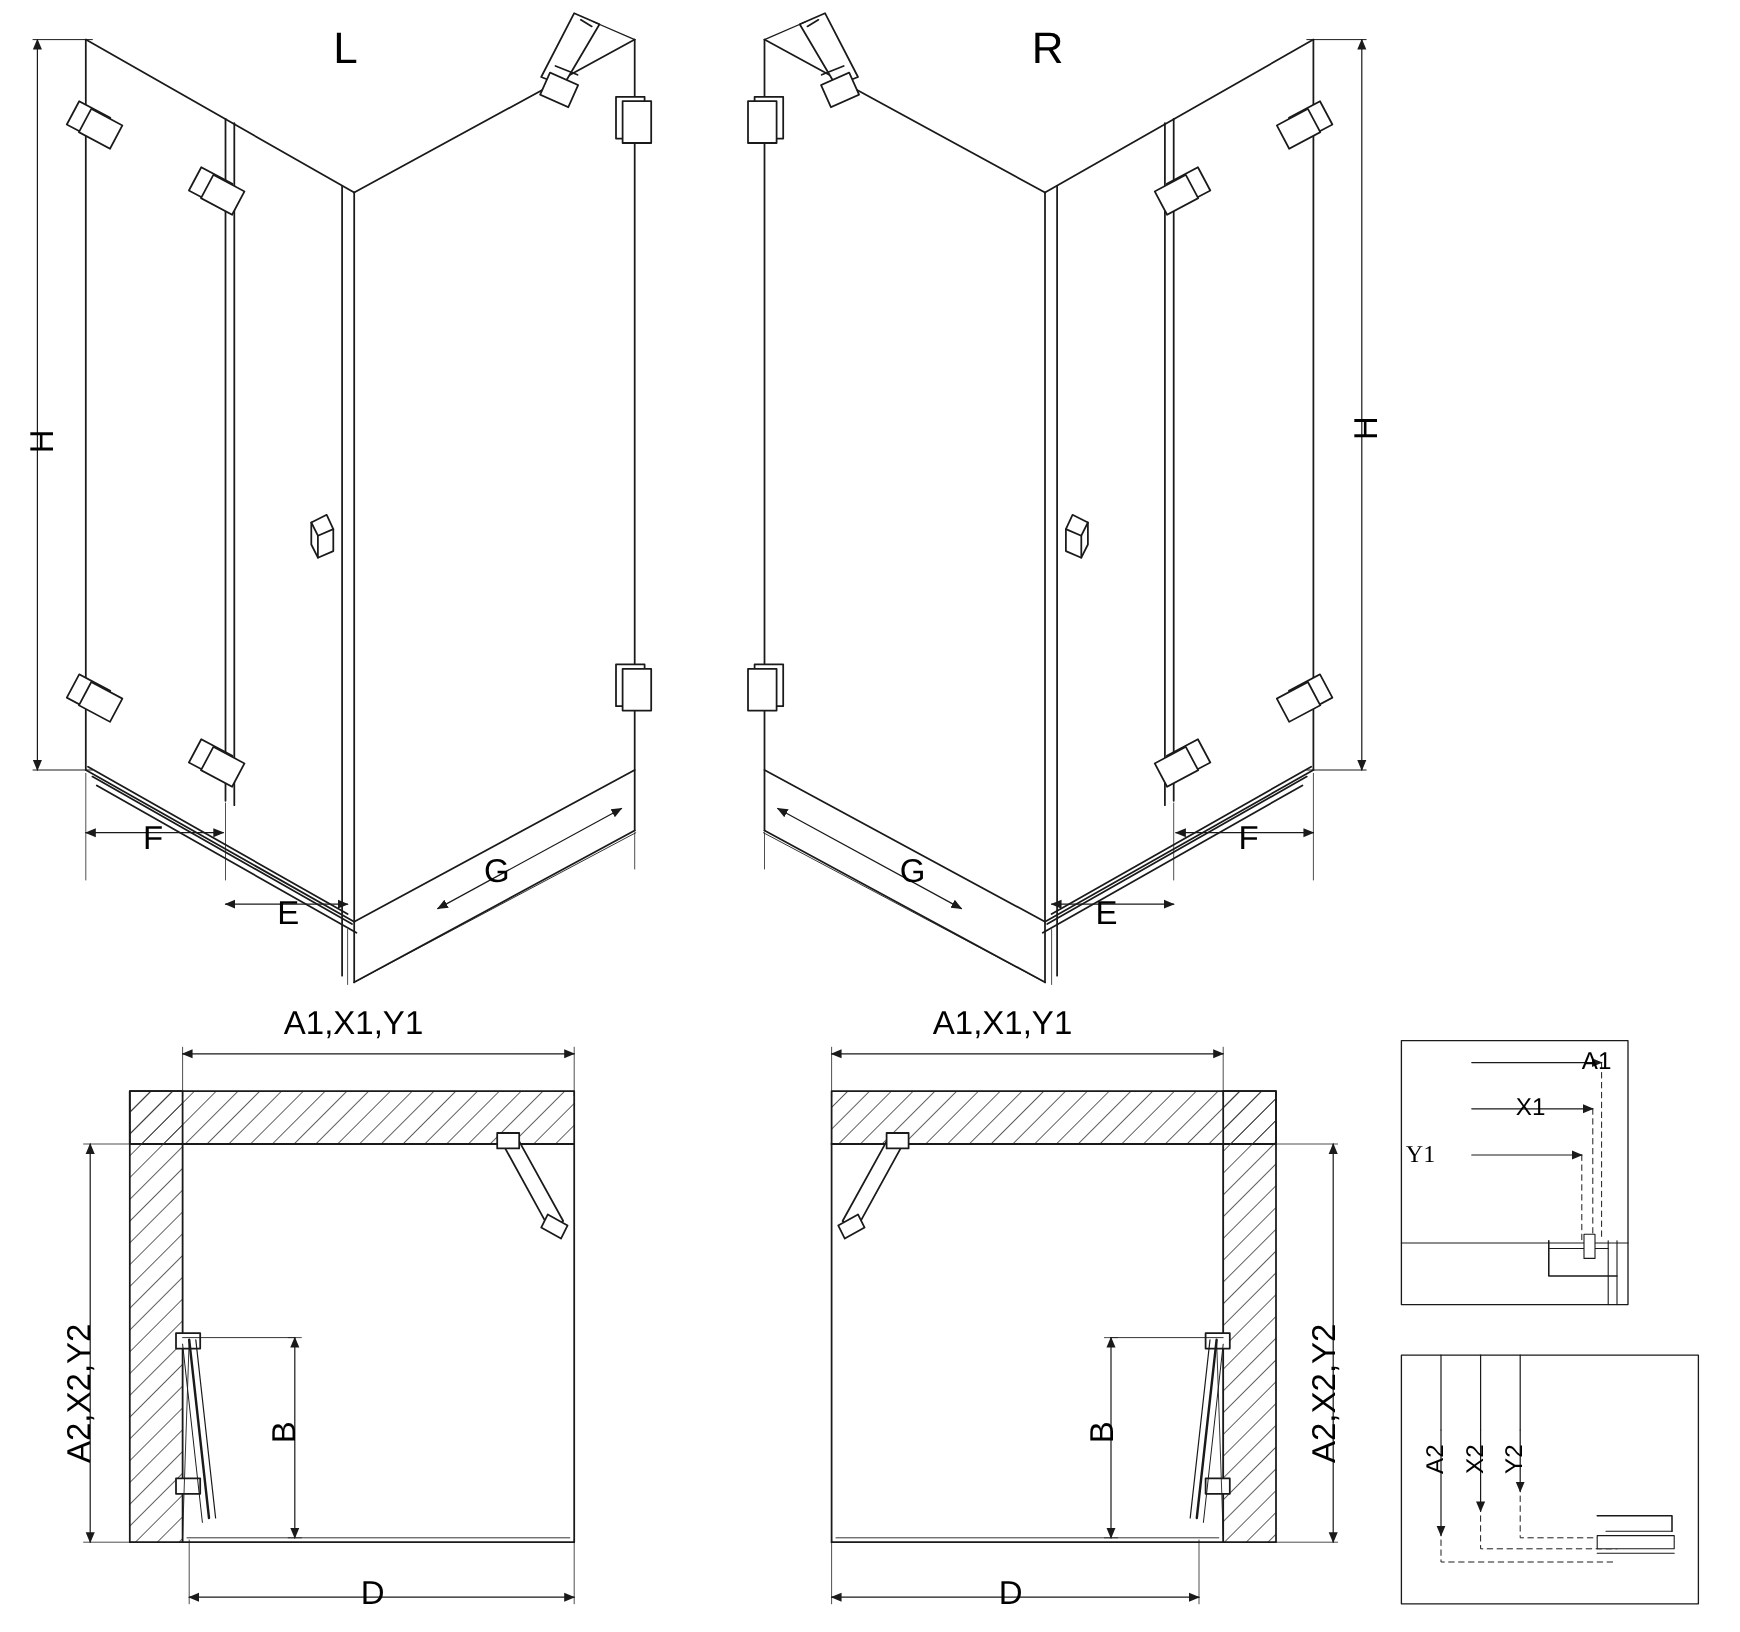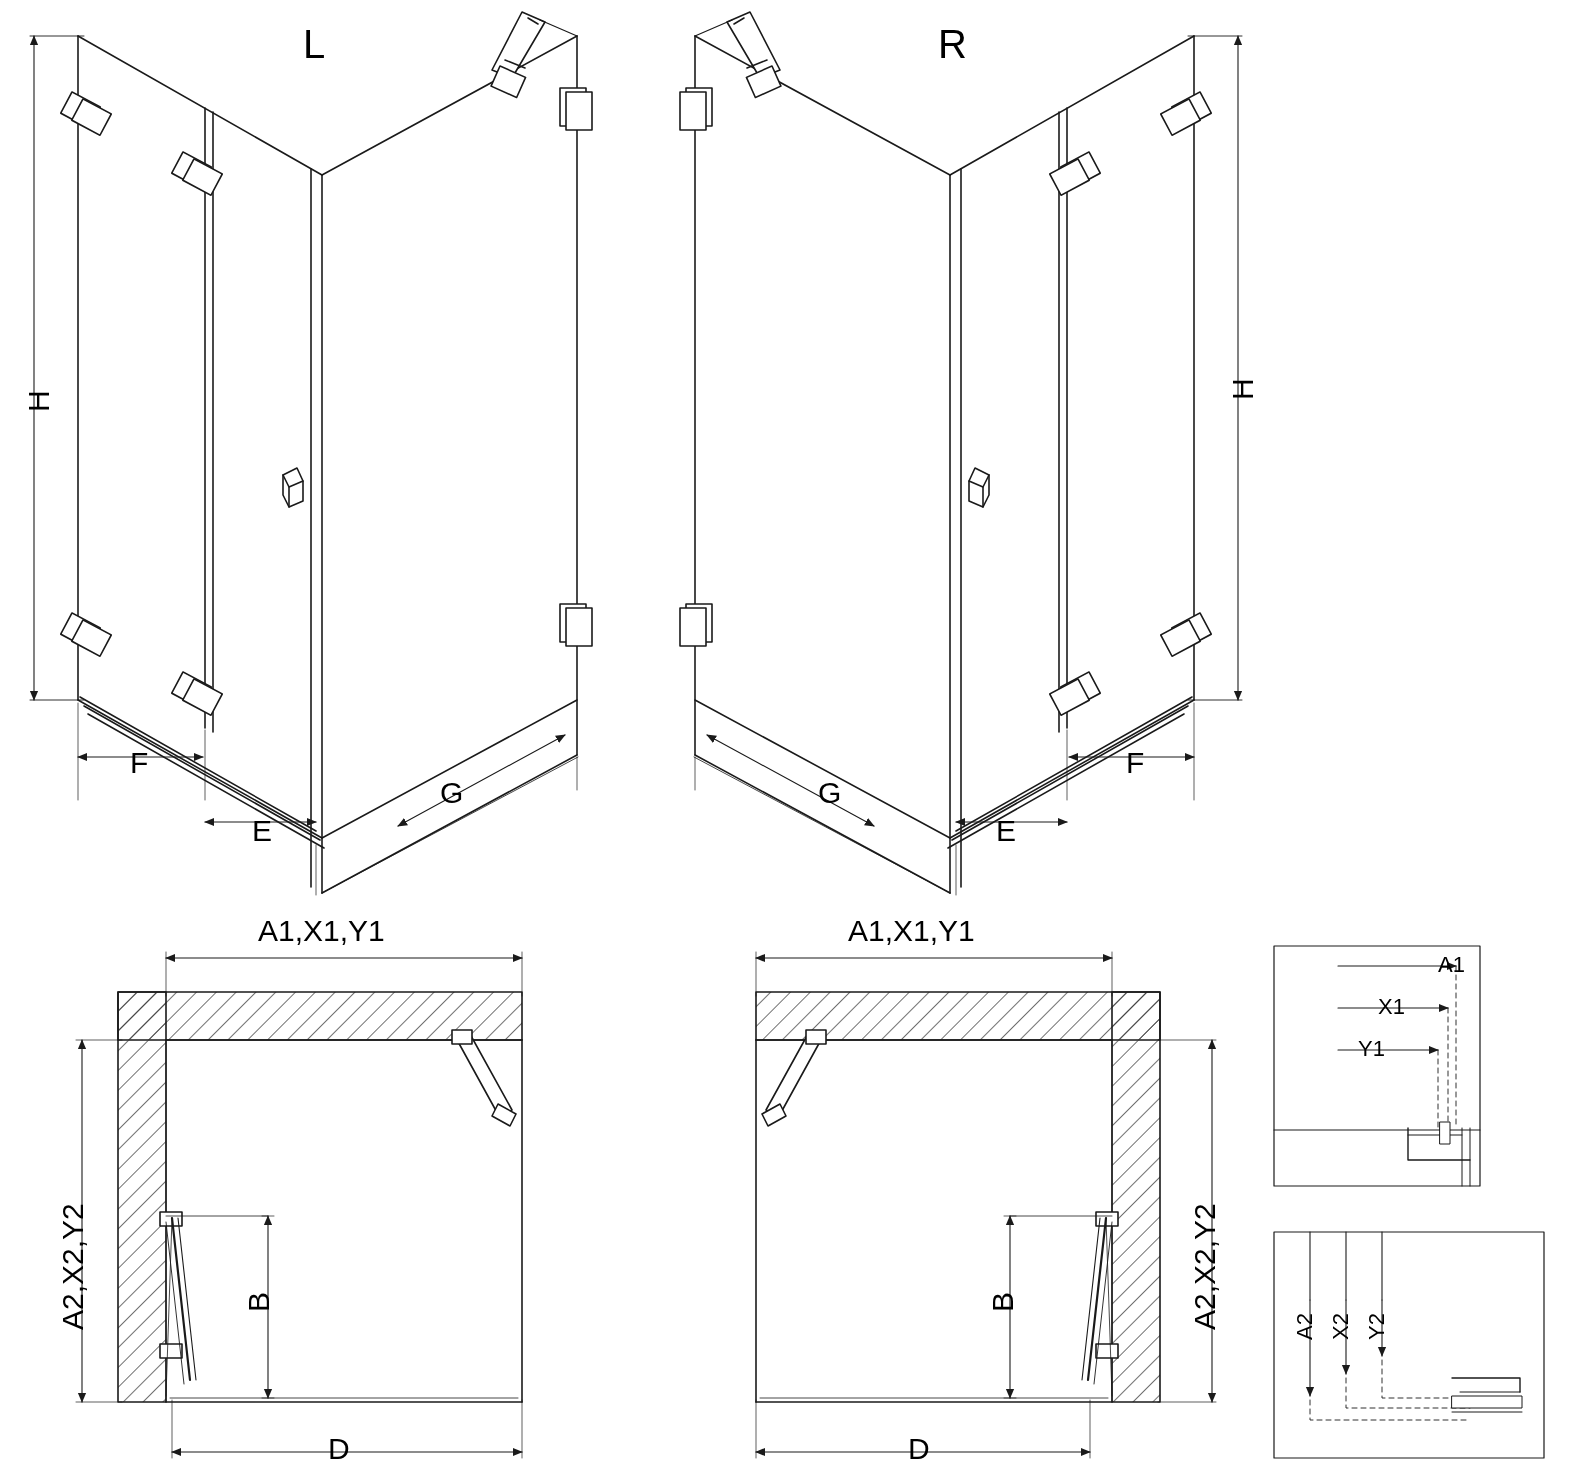--- a/index.html
+++ b/index.html
@@ -302,19 +302,19 @@
   <div class="lbl lbl-med rot90" style="left:1190px; top:1330px;">A2,X2,Y2</div>
 
   <div class="lbl lbl-med rot90" style="left:244px; top:1312px;">B</div>
   <div class="lbl lbl-med rot90" style="left:988px; top:1312px;">B</div>
 
   <div class="lbl lbl-med" style="left:328px; top:1434px;">D</div>
   <div class="lbl lbl-med" style="left:908px; top:1434px;">D</div>
 
   <div class="lbl lbl-sm" style="left:1438px; top:954px;">A1</div>
   <div class="lbl lbl-sm" style="left:1358px; top:996px;margin-left:20px;">X1</div>
-  <div class="lbl lbl-sm" style="left:1358px; top:1038px;">Y1</div>
+  <div class="lbl lbl-sm" style="left:1278px; top:1038px;font-family:Liberation Serif, serif;">Y1</div>
 
   <div class="lbl lbl-sm rot90" style="left:1294px; top:1340px;">A2</div>
   <div class="lbl lbl-sm rot90" style="left:1330px; top:1340px;">X2</div>
   <div class="lbl lbl-sm rot90" style="left:1366px; top:1340px;">Y2</div>
 
 </div>
 
 </body></html>

